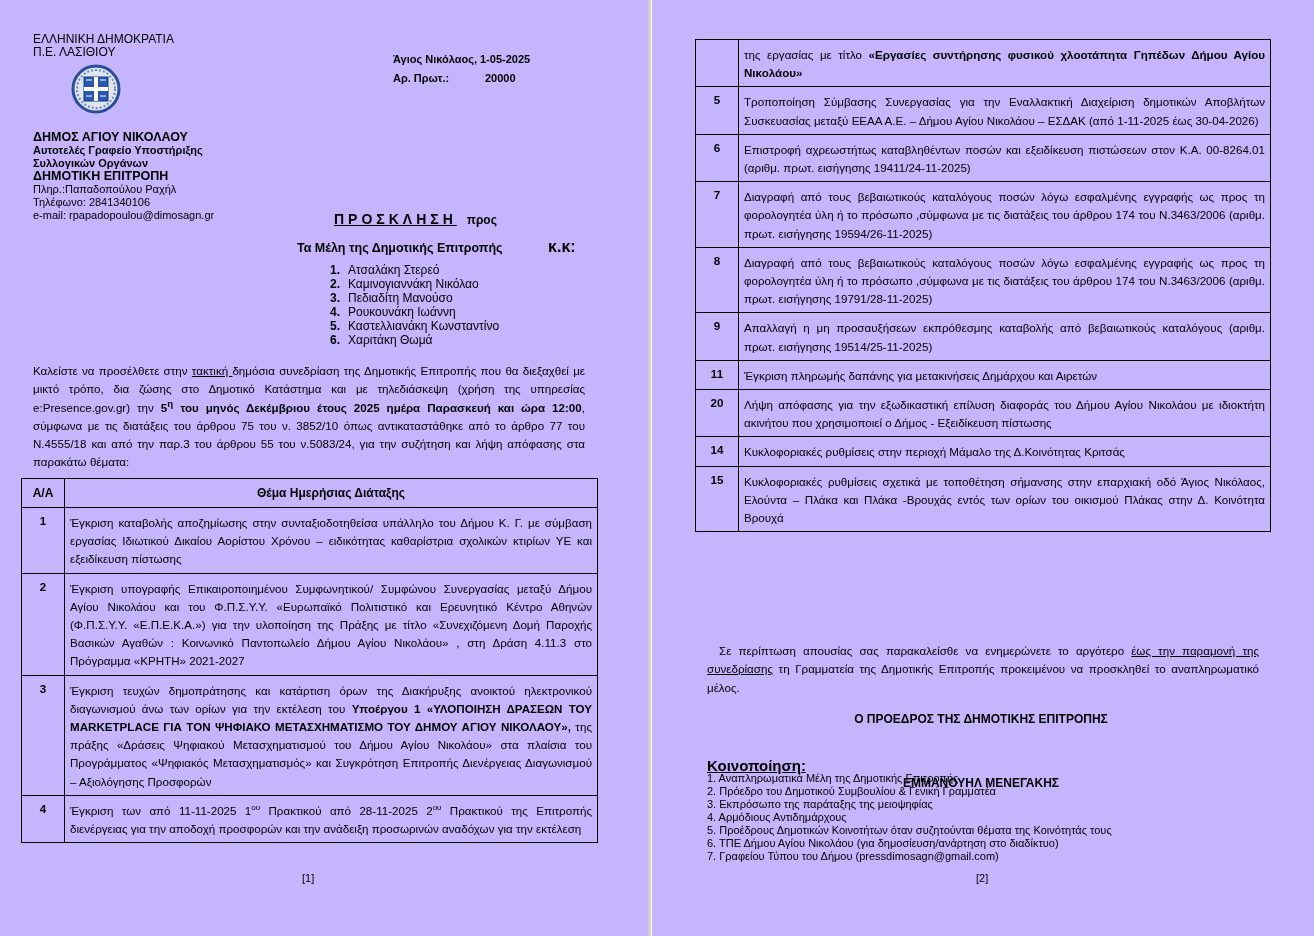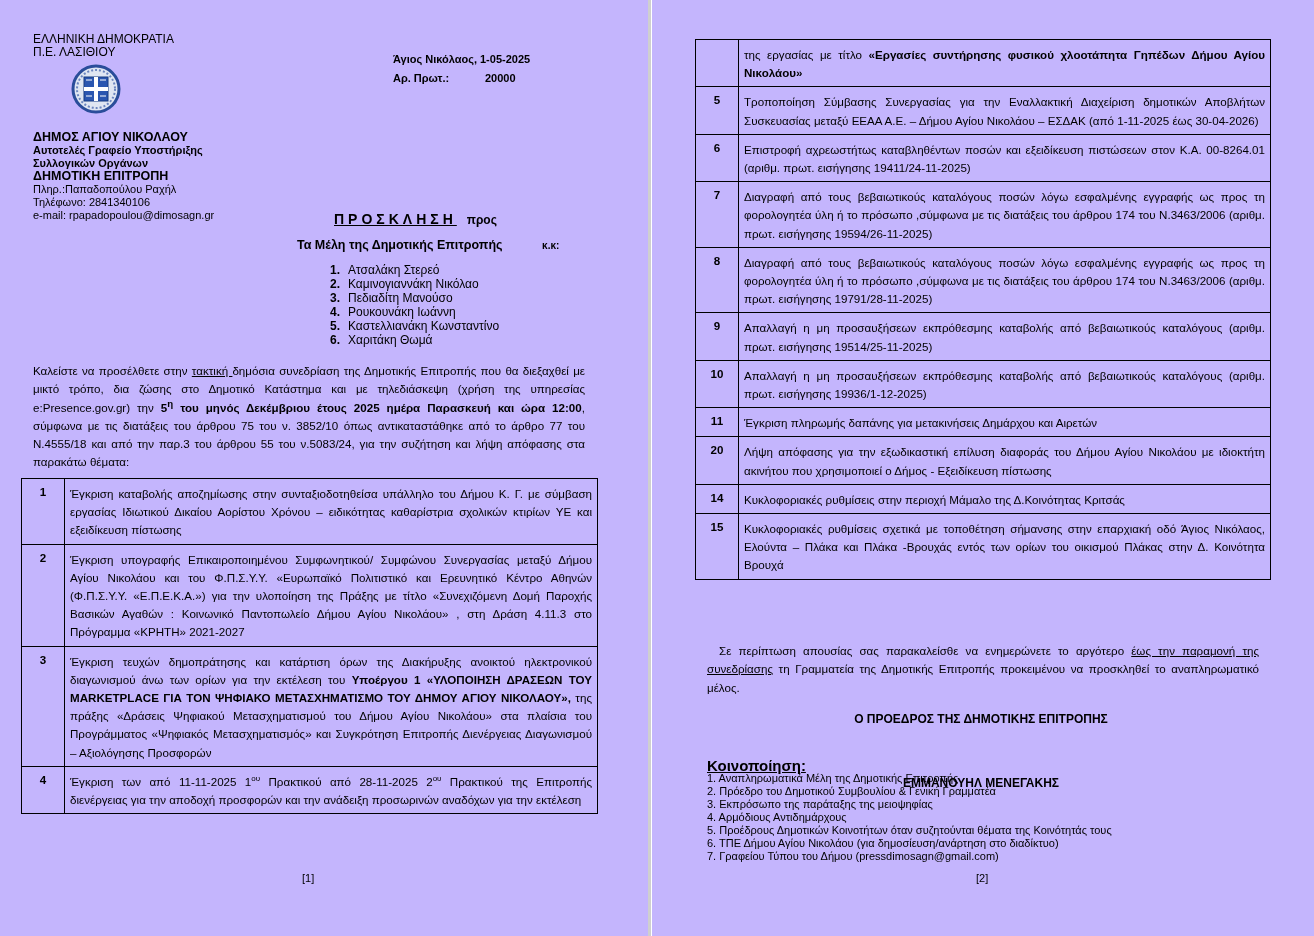--- a/index.html
+++ b/index.html
@@ -19,21 +19,21 @@
   .emblem { position:absolute; left:71px; top:64px; width:50px; height:50px; }
 
   .dateblock { position:absolute; left:393px; top:50px; font-size:11px; font-weight:bold; line-height:19px; }
   .dateblock .row { display:flex; }
   .dateblock .lbl { width:92px; }
 
   .title { position:absolute; left:334px; top:211px; font-size:14px; font-weight:bold; }
   .title .t { letter-spacing:4px; text-decoration:underline; }
   .title .pros { font-size:12px; margin-left:6px; letter-spacing:0; }
   .subtitle { position:absolute; left:297px; top:238px; font-size:12.5px; font-weight:bold; }
-  .subtitle .kk { margin-left:10px; font-size:10px;padding-left:26px; }
+  .subtitle .kk { margin-left:16px; font-size:16px;padding-left:26px; }
 
   .members { position:absolute; left:330px; top:263px; font-size:12px; line-height:14px; margin:0; padding:0; list-style:none; }
   .members li { display:flex; }
   .members .n { width:18px; font-weight:bold; }
 
   .para { position:absolute; font-size:11.6px; line-height:18.3px; text-align:justify; }
   .para .u { text-decoration:underline; }
   .para .b { font-weight:bold; }
 
   table.agenda { position:absolute; border-collapse:collapse; font-size:11.6px; }
@@ -132,20 +132,24 @@
         <span>Χαριτάκη Θωμά</span>
       </li>
   </ul>
 
   <div class="para" style="left:33px; top:362px; width:552px;">
     <span>Καλείστε να προσέλθετε στην </span><span class="u">τακτική </span><span>δημόσια συνεδρίαση της Δημοτικής Επιτροπής που θα διεξαχθεί με μικτό τρόπο, δια ζώσης στο Δημοτικό Κατάστημα και με τηλεδιάσκεψη  (χρήση της υπηρεσίας e:Presence.gov.gr) την </span><span class="b"><span>5</span><sup>η</sup><span> του μηνός  Δεκέμβριου  έτους 2025 ημέρα Παρασκευή  και  ώρα 12:00</span></span><span>, σύμφωνα με τις διατάξεις του άρθρου 75 του ν. 3852/10 όπως αντικαταστάθηκε από το άρθρο 77 του Ν.4555/18 και από την παρ.3 του άρθρου 55 του ν.5083/24, για την συζήτηση και λήψη  απόφασης  στα παρακάτω θέματα:</span>
   </div>
 
   <table class="agenda" id="table1">
     <tbody>
+        <tr>
+      <th style="width:40px;">Α/Α</th>
+      <th>Θέμα  Ημερήσιας Διάταξης</th>
+    </tr>
     <tr>
       <td class="num">1</td>
       <td class="txt">Έγκριση καταβολής αποζημίωσης στην συνταξιοδοτηθείσα υπάλληλο του Δήμου Κ. Γ. με σύμβαση εργασίας Ιδιωτικού Δικαίου Αορίστου Χρόνου – ειδικότητας καθαρίστρια σχολικών κτιρίων ΥΕ και εξειδίκευση πίστωσης</td>
     </tr>
     <tr>
       <td class="num">2</td>
       <td class="txt">Έγκριση υπογραφής Επικαιροποιημένου Συμφωνητικού/ Συμφώνου Συνεργασίας μεταξύ Δήμου Αγίου Νικολάου και του Φ.Π.Σ.Υ.Υ. «Ευρωπαϊκό Πολιτιστικό και Ερευνητικό Κέντρο Αθηνών (Φ.Π.Σ.Υ.Υ. «Ε.Π.Ε.Κ.Α.») για την υλοποίηση της Πράξης με τίτλο «Συνεχιζόμενη Δομή Παροχής Βασικών Αγαθών : Κοινωνικό Παντοπωλείο Δήμου Αγίου Νικολάου» , στη Δράση 4.11.3  στο Πρόγραμμα «ΚΡΗΤΗ» 2021-2027</td>
     </tr>
     <tr>
       <td class="num">3</td>
@@ -183,24 +187,20 @@
         <td class="num">7</td>
         <td class="txt">Διαγραφή από τους βεβαιωτικούς καταλόγους ποσών λόγω εσφαλμένης εγγραφής ως προς τη φορολογητέα ύλη ή το πρόσωπο ,σύμφωνα με τις διατάξεις του άρθρου 174 του Ν.3463/2006 (αριθμ. πρωτ. εισήγησης 19594/26-11-2025)</td>
       </tr>
   <tr>
         <td class="num">8</td>
         <td class="txt">Διαγραφή από τους βεβαιωτικούς καταλόγους ποσών λόγω εσφαλμένης εγγραφής ως προς τη φορολογητέα ύλη ή το πρόσωπο ,σύμφωνα με τις διατάξεις του άρθρου 174 του Ν.3463/2006 (αριθμ. πρωτ. εισήγησης 19791/28-11-2025)</td>
       </tr>
   <tr>
         <td class="num">9</td>
         <td class="txt">Απαλλαγή η μη προσαυξήσεων εκπρόθεσμης καταβολής από βεβαιωτικούς καταλόγους (αριθμ. πρωτ.  εισήγησης 19514/25-11-2025)</td>
-      </tr>
-  <tr>
-        <td class="num">10</td>
-        <td class="txt">Απαλλαγή η μη προσαυξήσεων εκπρόθεσμης καταβολής από βεβαιωτικούς καταλόγους (αριθμ. πρωτ.  εισήγησης 19936/1-12-2025)</td>
       </tr>
   <tr>
         <td class="num">11</td>
         <td class="txt">Έγκριση πληρωμής δαπάνης για μετακινήσεις Δημάρχου και  Αιρετών</td>
       </tr>
   <tr>
         <td class="num">20</td>
         <td class="txt">Λήψη απόφασης για την εξωδικαστική επίλυση διαφοράς του Δήμου Αγίου Νικολάου με ιδιοκτήτη ακινήτου που χρησιμοποιεί ο Δήμος - Εξειδίκευση πίστωσης</td>
       </tr>
   <tr>

